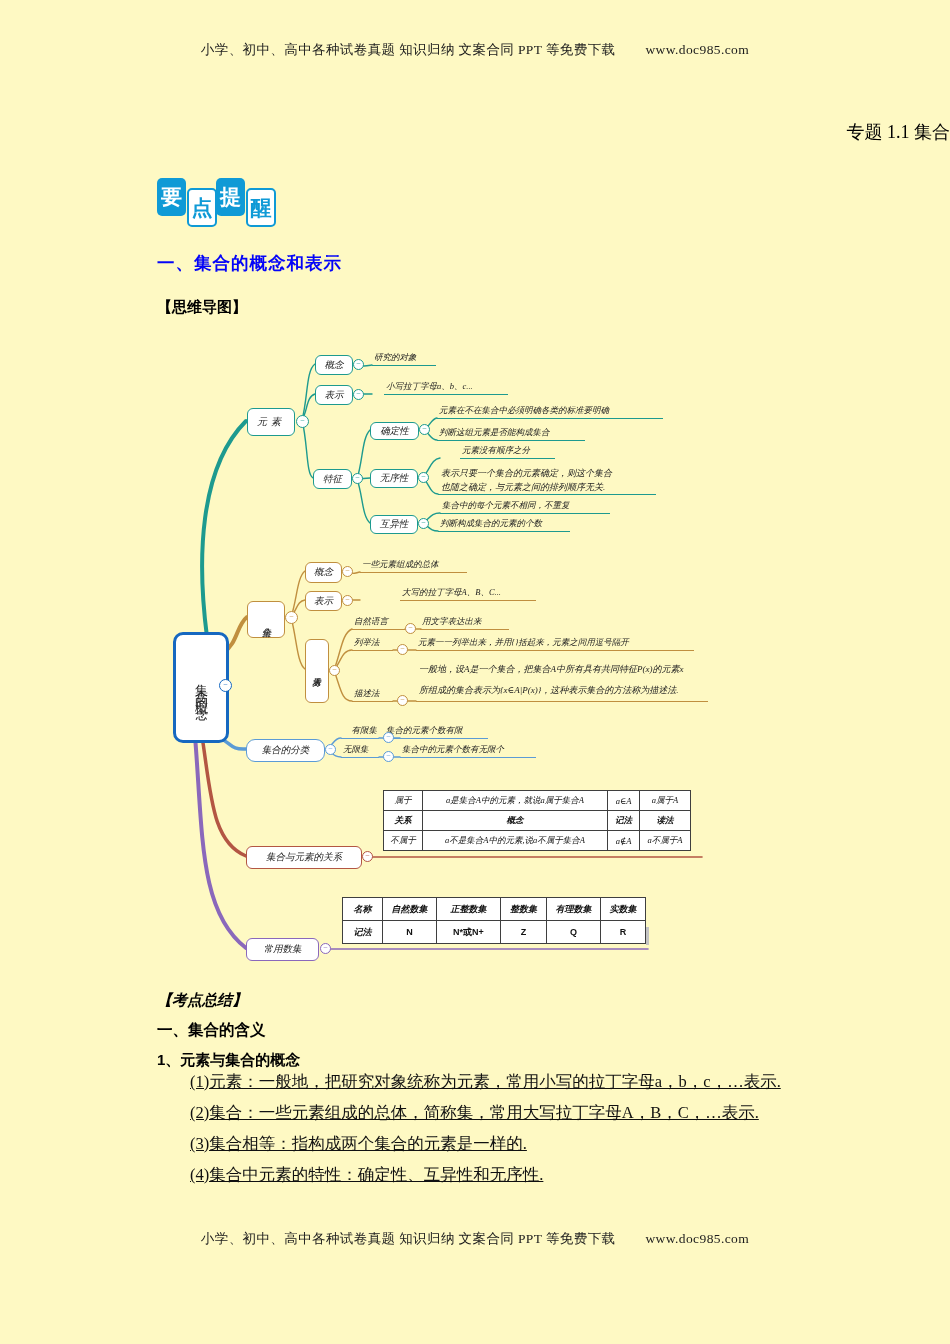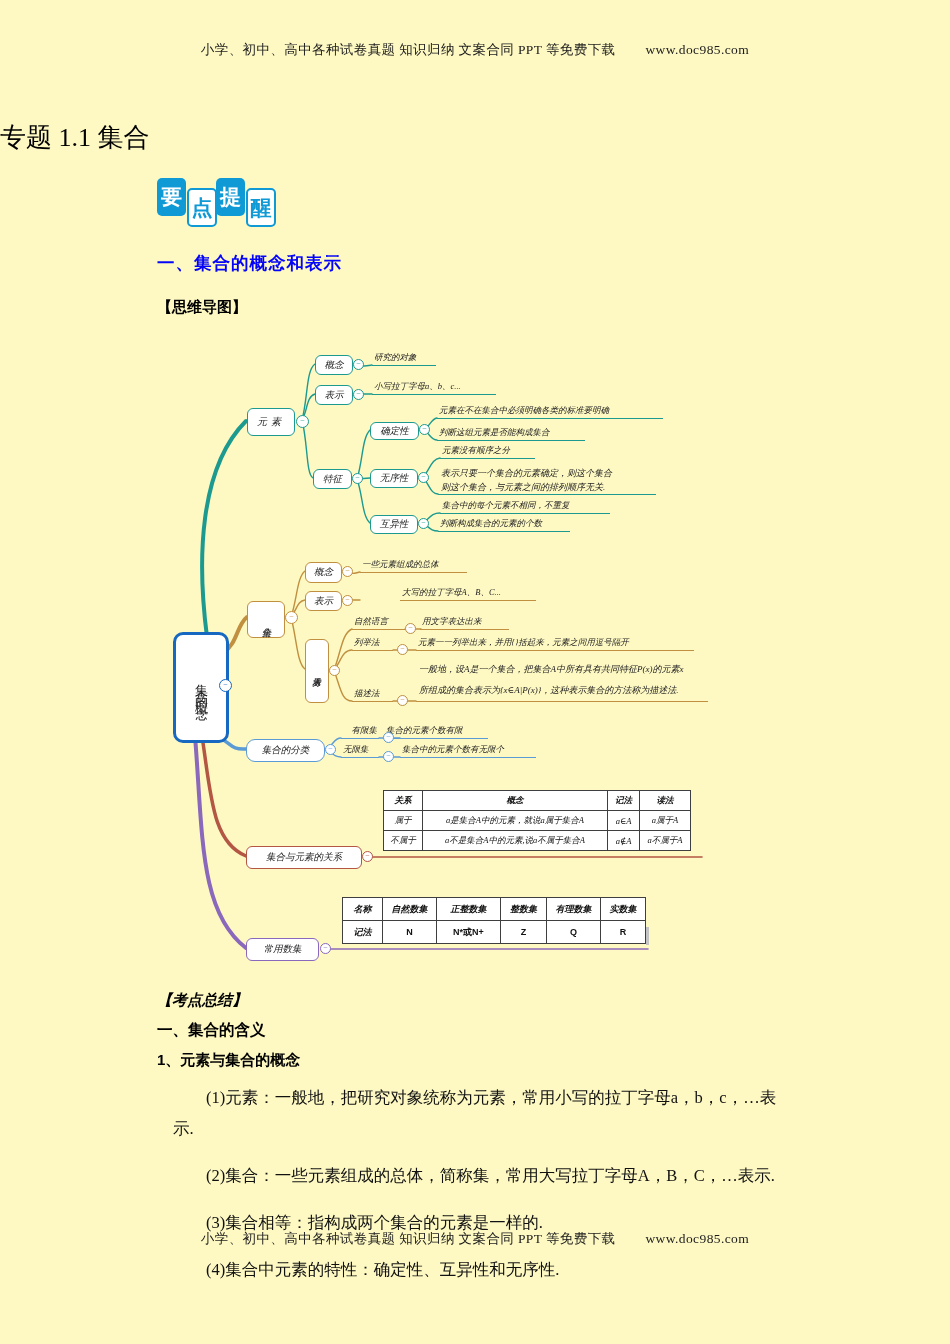--- a/index.html
+++ b/index.html
@@ -4,30 +4,30 @@
 <style>
   html,body{margin:0;padding:0;background:#888;}
   .page{position:relative;width:950px;height:1344px;margin:0 auto;background:#fef9c3;
         font-family:"Liberation Serif","DejaVu Serif",serif;color:#1b1b1b;overflow:hidden;}
   .abs{position:absolute;}
 
   
   .hdr{left:0;top:41px;width:950px;text-align:center;font-size:13.5px;color:#1c1c1c;letter-spacing:.4px;}
   .hdr .gap{display:inline-block;width:30px;}
   .ftr{left:0;top:1230px;width:950px;text-align:center;font-size:13.5px;color:#1c1c1c;letter-spacing:.4px;}
-  .title{left:0;top:120px;width:950px;text-align:left;font-size:26px;color:#000;}
+  .title{left:0;top:120px;width:950px;text-align:right;font-size:18px;color:#000;}
   .h-blue{left:157px;top:251px;font-family:"Liberation Sans","DejaVu Sans",sans-serif;
           font-weight:bold;font-size:17.5px;color:#0404f8;letter-spacing:1px;}
   .h-black{font-family:"Liberation Sans","DejaVu Sans",sans-serif;font-weight:bold;font-size:15px;color:#000;}
   .lbl-mindmap{left:157px;top:298px;}
   .lbl-summary{left:157px;top:991px;font-style:italic;}
   .h-sum1{left:157px;top:1020px;font-size:15.5px;text-align:center;}
   .h-sum2{left:157px;top:1051px;font-size:15px;}
   .paras{left:157px;top:1066px;width:648px;font-size:16.5px;line-height:31px;color:#111;}
-  .paras p{margin:16px;text-indent:2em;}
+  .paras p{margin:0;text-indent:2em;text-decoration:underline;}
 
   
   .tile{position:absolute;width:29px;height:38px;border-radius:5px;display:flex;align-items:center;justify-content:center;
         font-family:"Liberation Sans","DejaVu Sans",sans-serif;font-weight:bold;font-size:21px;}
   .tile.fill{background:#0f9ad6;color:#fff;}
   .tile.line{background:#fff;border:2.5px solid #0f9ad6;color:#0f9ad6;width:26px;height:35px;}
 
   
   svg.mm{left:0;top:0;width:950px;height:1344px;pointer-events:none;z-index:0;}
   .node{position:absolute;background:#fff;border:1.4px solid;border-radius:6px;z-index:1;
@@ -139,35 +139,35 @@
   <div class="node vert" style="left:173px;top:632px;width:50px;height:105px;border-width:3px;border-color:#1668c0;border-radius:10px;font-size:13px;font-style:normal;letter-spacing:6px;">集合的概念</div>
   <div class="circ big c-r" style="left:219px;top:679px;"></div>
 
   <div class="node bd-t" style="left:247px;top:408px;width:46px;height:26px;font-size:10px;letter-spacing:4px;">元素</div>
   <div class="circ big c-t" style="left:296px;top:415px;"></div>
   <div class="node bd-t" style="left:315px;top:355px;width:36px;height:18px;">概念</div>
   <div class="circ c-t" style="left:353px;top:359px;"></div>
   <div class="leaf bd-t" style="left:372px;top:352px;width:64px;">研究的对象</div>
   <div class="node bd-t" style="left:315px;top:385px;width:36px;height:18px;">表示</div>
   <div class="circ c-t" style="left:353px;top:389px;"></div>
-  <div class="leaf bd-t" style="left:372px;top:381px;width:124px;">小写拉丁字母a、b、c...</div>
+  <div class="leaf bd-t" style="left:384px;top:381px;width:124px;">小写拉丁字母a、b、c...</div>
   <div class="node bd-t" style="left:313px;top:469px;width:37px;height:18px;">特征</div>
   <div class="circ c-t" style="left:352px;top:473px;"></div>
 
   <div class="node bd-t" style="left:370px;top:422px;width:47px;height:16px;">确定性</div>
   <div class="circ c-t" style="left:419px;top:424px;"></div>
   <div class="leaf bd-t" style="left:437px;top:405px;width:226px;">元素在不在集合中必须明确各类的标准要明确</div>
   <div class="leaf bd-t" style="left:437px;top:427px;width:148px;">判断这组元素是否能构成集合</div>
 
   <div class="node bd-t" style="left:370px;top:469px;width:46px;height:17px;">无序性</div>
   <div class="circ c-t" style="left:418px;top:472px;"></div>
-  <div class="leaf bd-t" style="left:440px;top:445px;width:95px;">元素没有顺序之分</div>
+  <div class="leaf bd-t" style="left:460px;top:445px;width:95px;">元素没有顺序之分</div>
   <div class="leaf2 bd-t" style="left:438px;top:466px;width:218px;line-height:14px;">
     <div>表示只要一个集合的元素确定，则这个集合</div>
-    <div>则这个集合，与元素之间的排列顺序无关.</div>
+    <div>也随之确定，与元素之间的排列顺序无关.</div>
   </div>
 
   <div class="node bd-t" style="left:370px;top:515px;width:46px;height:17px;">互异性</div>
   <div class="circ c-t" style="left:418px;top:518px;"></div>
   <div class="leaf bd-t" style="left:440px;top:500px;width:170px;">集合中的每个元素不相同，不重复</div>
   <div class="leaf bd-t" style="left:438px;top:518px;width:132px;">判断构成集合的元素的个数</div>
 
   <div class="node vert bd-g" style="left:247px;top:601px;width:36px;height:35px;font-size:9.5px;">集合</div>
   <div class="circ big c-g" style="left:285px;top:611px;"></div>
   <div class="node bd-g" style="left:305px;top:562px;width:35px;height:19px;">概念</div>
@@ -208,30 +208,30 @@
   <div class="circ c-m" style="left:362px;top:851px;"></div>
   <table class="mtable" style="left:383px;top:790px;width:307px;">
     <colgroup>
         <col style="width:39px">
         <col style="width:185px">
         <col style="width:32px">
         <col style="width:51px">
       </colgroup>
     <tbody>
         <tr style="height:20px">
+      <td>属于</td>
+      <td>a是集合A中的元素，就说a属于集合A</td>
+      <td>a∈A</td>
+      <td>a属于A</td>
+    </tr>
+    <tr style="height:20px">
       <th>关系</th>
       <th>概念</th>
       <th>记法</th>
       <th>读法</th>
-    </tr>
-    <tr style="height:20px">
-      <td>属于</td>
-      <td>a是集合A中的元素，就说a属于集合A</td>
-      <td>a∈A</td>
-      <td>a属于A</td>
     </tr>
     <tr style="height:20px">
       <td>不属于</td>
       <td>a不是集合A中的元素,说a不属于集合A</td>
       <td>a∉A</td>
       <td>a不属于A</td>
     </tr>
   </tbody>
     </table>
 

